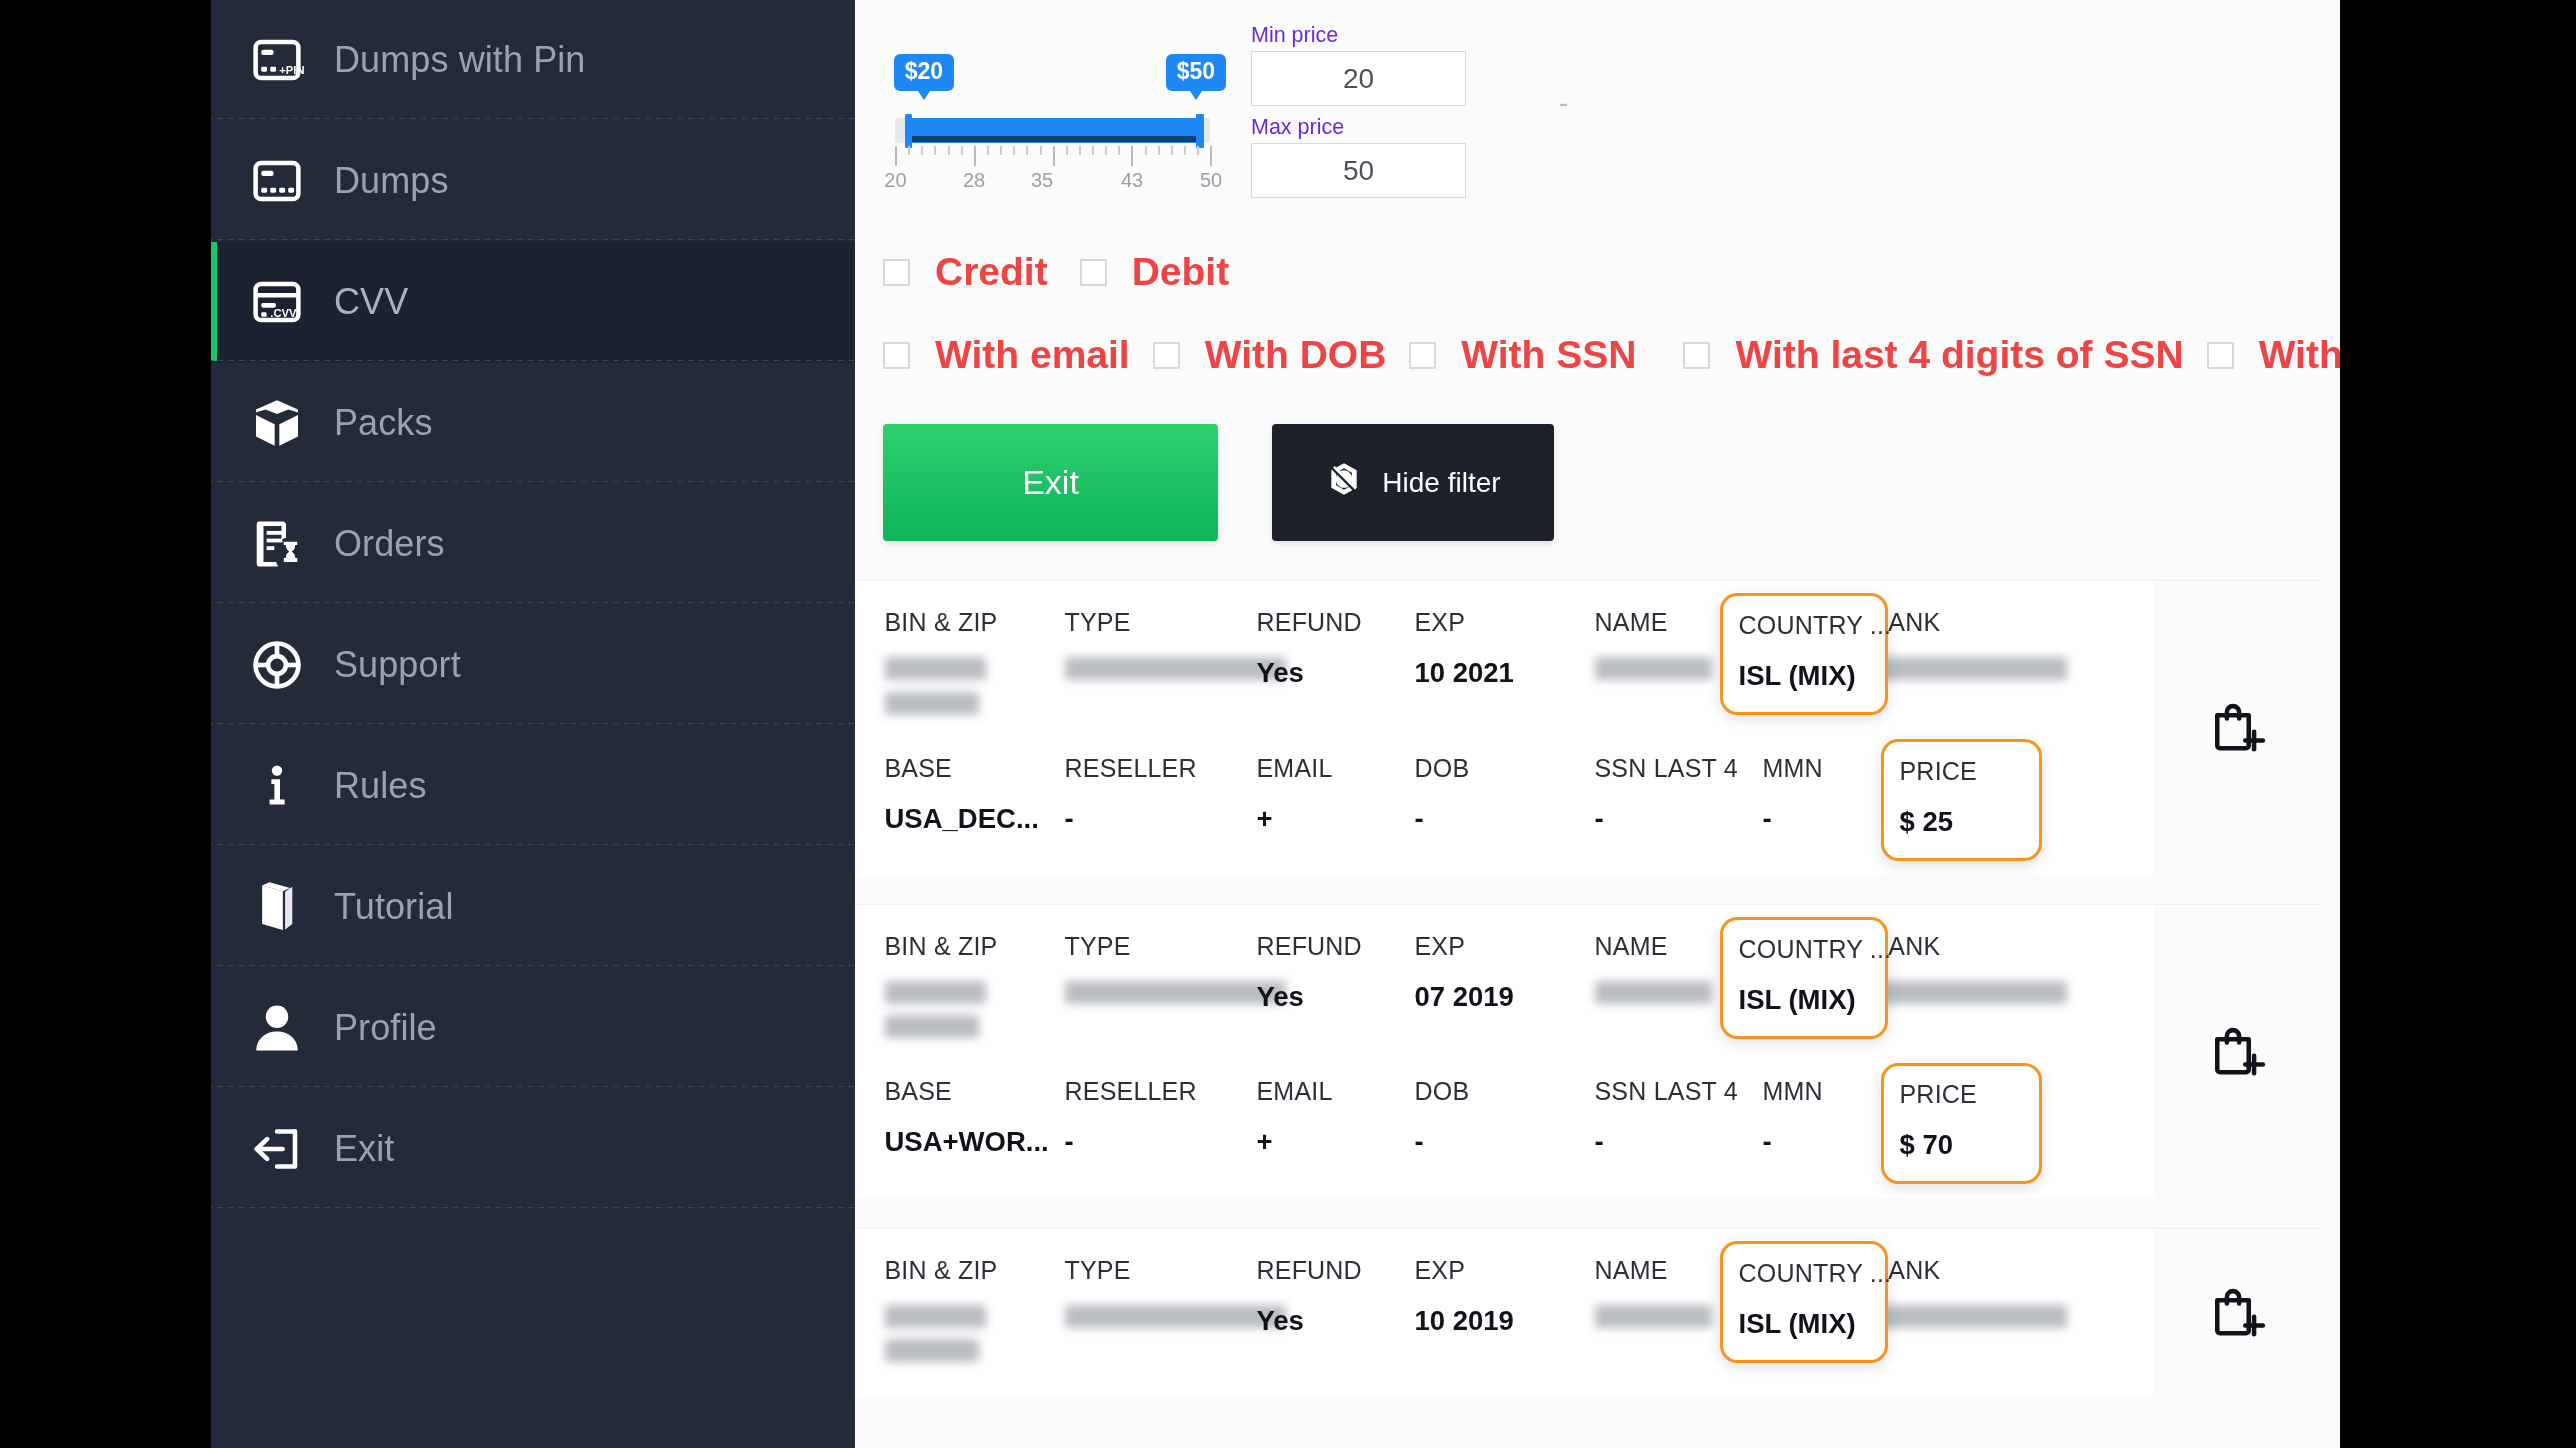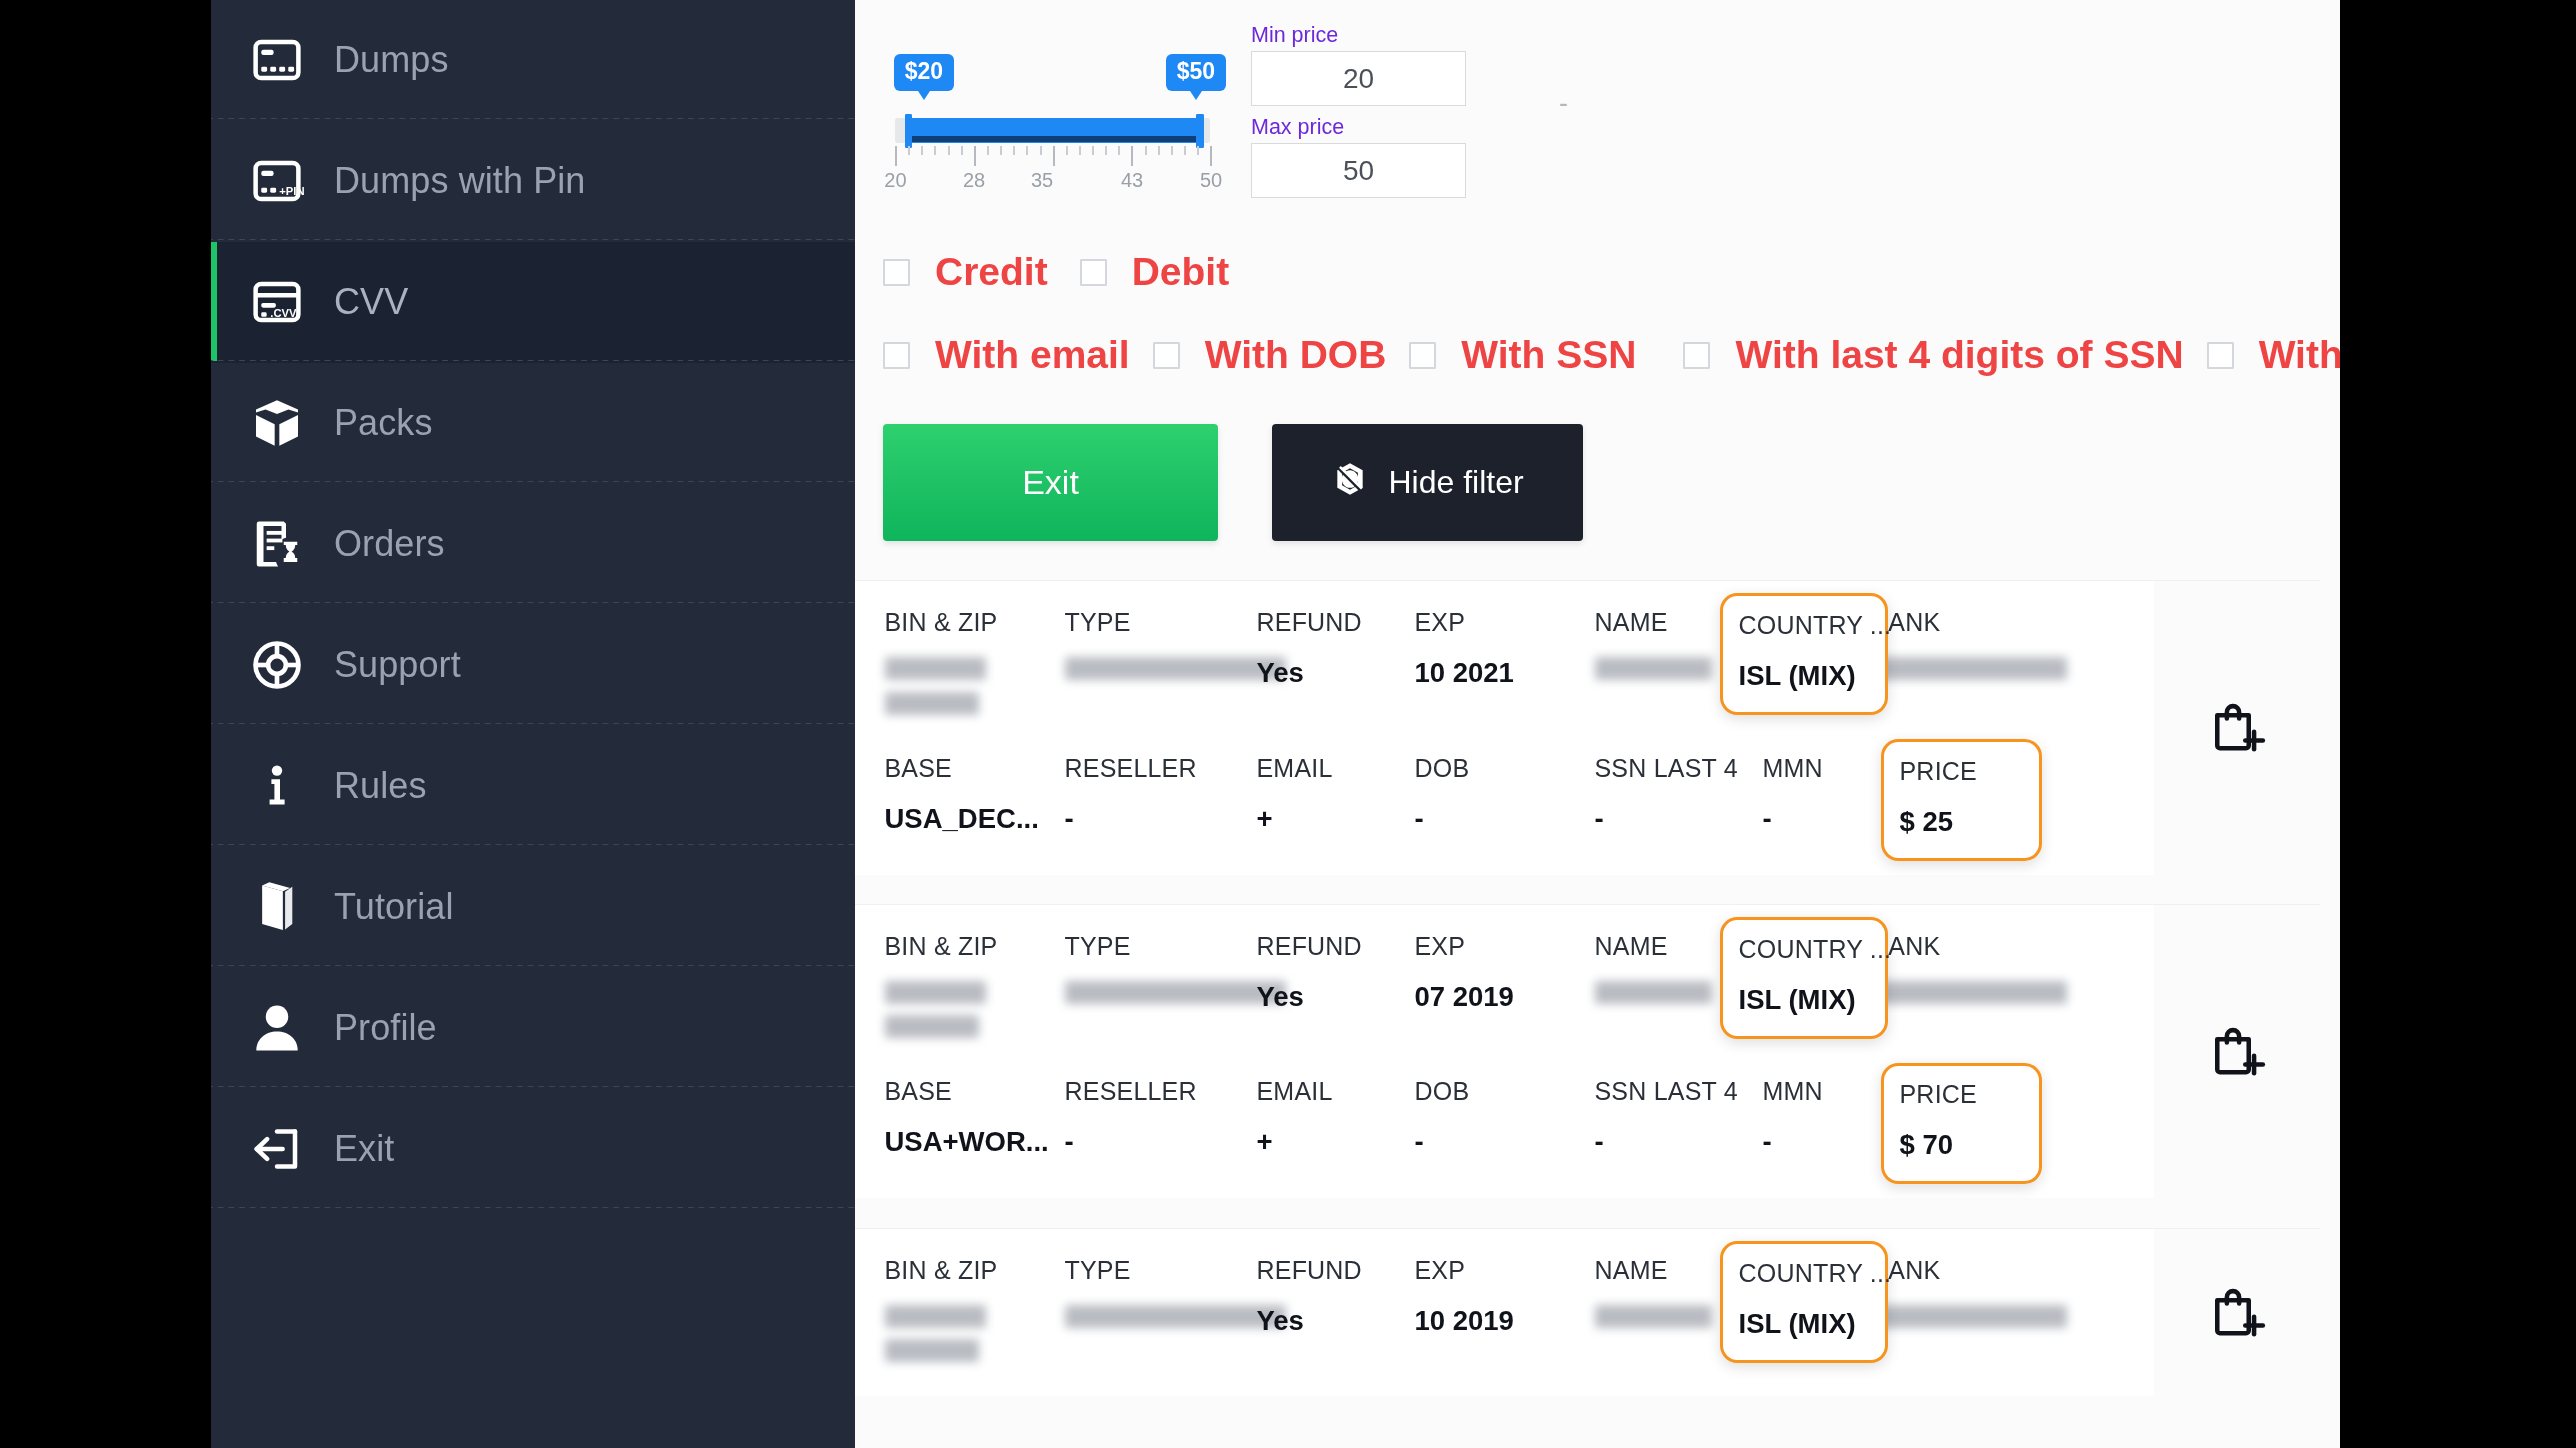--- a/index.html
+++ b/index.html
@@ -133,23 +133,23 @@
   .btn-find {
     width: 335px; height: 117px;
     background: linear-gradient(180deg, #2ed06e 0%, #0fb55c 100%);
     border: none; border-radius: 4px;
     color: #fff; font-size: 34px; font-family: "Liberation Sans", sans-serif;
     display: flex; align-items: center; justify-content: center;
     box-shadow: 0 2.7px 6.7px rgba(0,0,0,.10);
   }
   .btn-hide {
     margin-left: 54px;
-    width: 311px; height: 117px;
+    width: 282px; height: 117px;
     background: #1c212b; border: none; border-radius: 4px;
-    color: #fff; font-size: 32px;
+    color: #fff; font-size: 28px;
     display: flex; align-items: center; justify-content: center; gap: 19px;
     box-shadow: 0 2.7px 6.7px rgba(0,0,0,.10);
   }
 
   
   .results { margin-top: 39px; }
   .card {
     background: #fff; position: relative;
     margin-bottom: 29.5px;
     width: 1465px;
@@ -185,44 +185,44 @@
   .hl-content { position: relative; z-index: 3; }
 
   .cart-icon svg { display: block; }
 </style>
 </head>
 <body>
 
 <div id="root">
 
   <nav class="sidebar" id="sidebar">
+      <div class="side-item">
+        <span class="side-icon">
+          <svg width="54" height="54" viewBox="0 0 24 24" fill="none" stroke="#fff" stroke-width="2">
+      <rect x="2.5" y="4" width="19" height="16" rx="2.5"></rect>
+      <rect x="5" y="7.4" width="5.5" height="2.4" rx="1" fill="#fff" stroke="none"></rect>
+      <rect x="5" y="15" width="2.6" height="2.2" rx=".6" fill="#fff" stroke="none"></rect>
+      <rect x="9" y="15" width="2.6" height="2.2" rx=".6" fill="#fff" stroke="none"></rect>
+      <text x="13" y="18.4" font-size="5" font-weight="bold" fill="#fff" stroke="none" font-family="Liberation Sans">+PIN</text>
+    </svg>
+        </span>
+        <span class="side-label">Dumps with Pin</span>
+      </div>
       <div class="side-item">
         <span class="side-icon">
           <svg width="54" height="54" viewBox="0 0 24 24" fill="none" stroke="#fff" stroke-width="2">
       <rect x="2.5" y="4" width="19" height="16" rx="2.5"></rect>
       <rect x="5" y="7.4" width="5.5" height="2.4" rx="1" fill="#fff" stroke="none"></rect>
       <rect x="5" y="15" width="2.6" height="2.2" rx=".6" fill="#fff" stroke="none"></rect>
       <rect x="9" y="15" width="2.6" height="2.2" rx=".6" fill="#fff" stroke="none"></rect>
       <rect x="13" y="15" width="2.6" height="2.2" rx=".6" fill="#fff" stroke="none"></rect>
       <rect x="17" y="15" width="2.6" height="2.2" rx=".6" fill="#fff" stroke="none"></rect>
     </svg>
         </span>
         <span class="side-label">Dumps</span>
-      </div>
-      <div class="side-item">
-        <span class="side-icon">
-          <svg width="54" height="54" viewBox="0 0 24 24" fill="none" stroke="#fff" stroke-width="2">
-      <rect x="2.5" y="4" width="19" height="16" rx="2.5"></rect>
-      <rect x="5" y="7.4" width="5.5" height="2.4" rx="1" fill="#fff" stroke="none"></rect>
-      <rect x="5" y="15" width="2.6" height="2.2" rx=".6" fill="#fff" stroke="none"></rect>
-      <rect x="9" y="15" width="2.6" height="2.2" rx=".6" fill="#fff" stroke="none"></rect>
-      <text x="13" y="18.4" font-size="5" font-weight="bold" fill="#fff" stroke="none" font-family="Liberation Sans">+PIN</text>
-    </svg>
-        </span>
-        <span class="side-label">Dumps with Pin</span>
       </div>
       <div class="side-item active">
         <span class="side-bar-accent"></span>
         <span class="side-icon">
           <svg width="54" height="54" viewBox="0 0 24 24" fill="none" stroke="#fff" stroke-width="2">
       <rect x="2.5" y="4" width="19" height="16" rx="2.5"></rect>
       <line x1="2.5" y1="9" x2="21.5" y2="9"></line>
       <rect x="5" y="12.4" width="6.5" height="2.1" rx=".8" fill="#fff" stroke="none"></rect>
       <rect x="5" y="16.6" width="2.4" height="2" rx=".6" fill="#fff" stroke="none"></rect>
       <text x="9" y="18.8" font-size="5" font-weight="bold" fill="#fff" stroke="none" font-family="Liberation Sans">.CVV</text>

